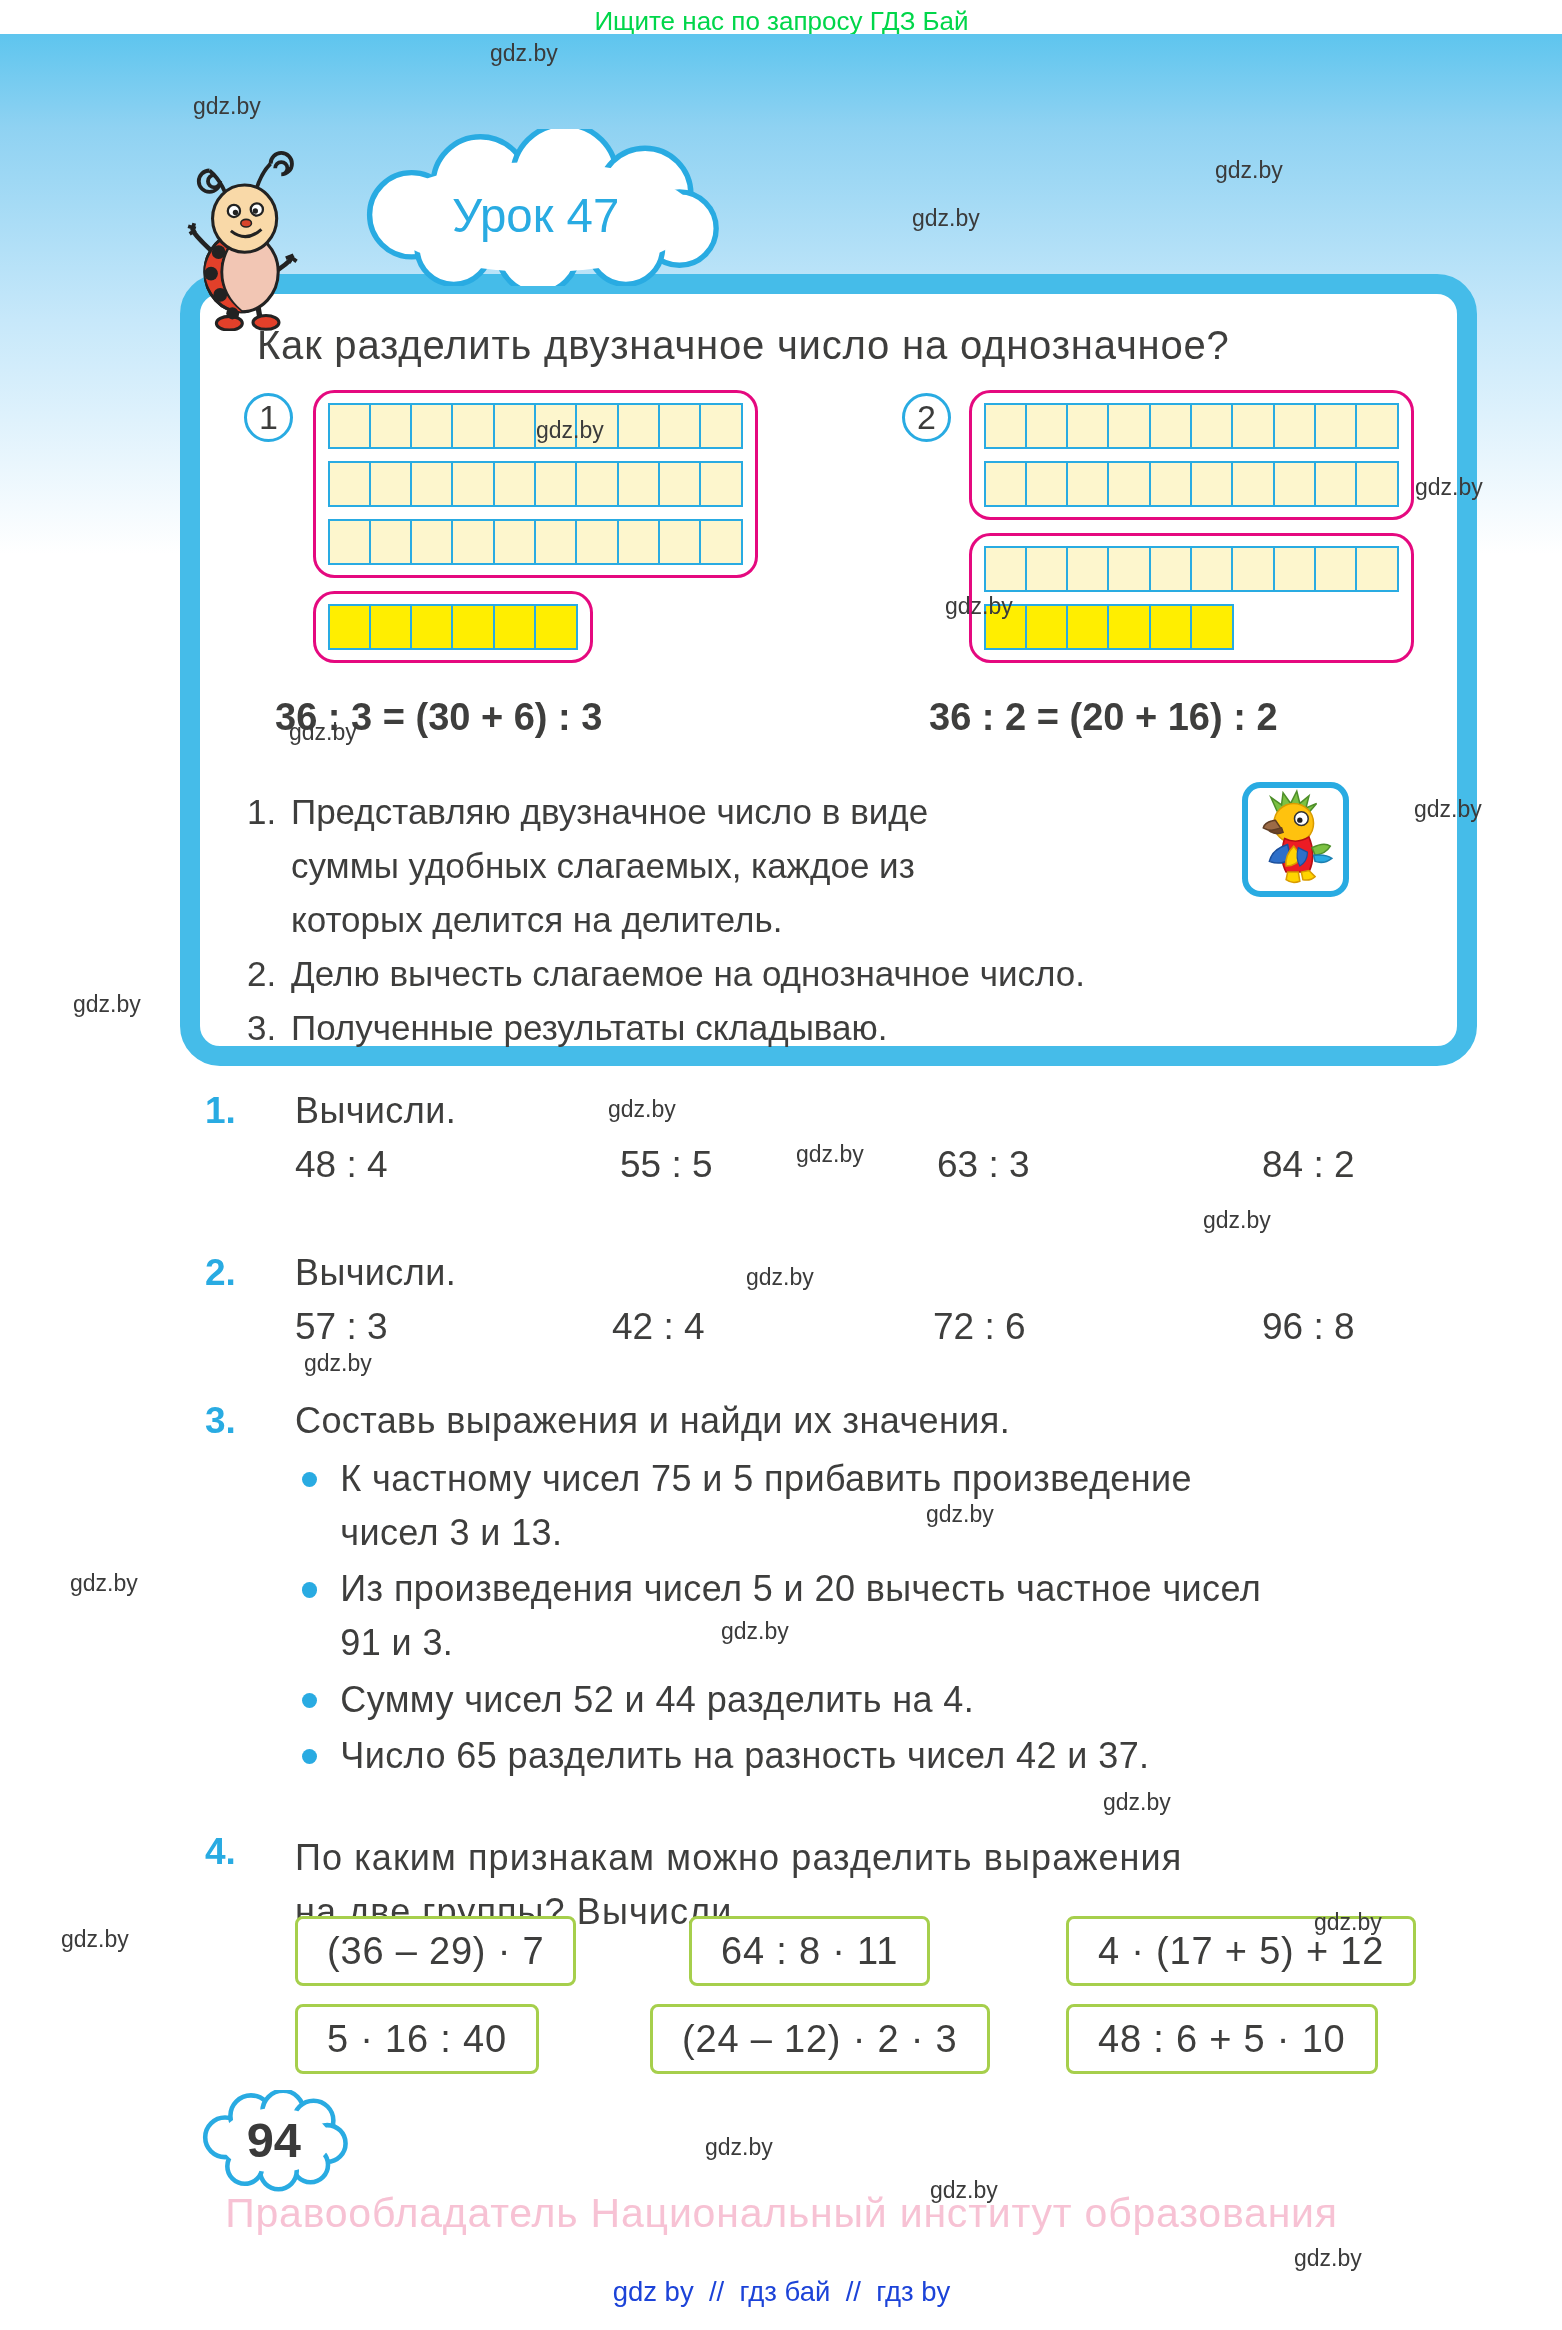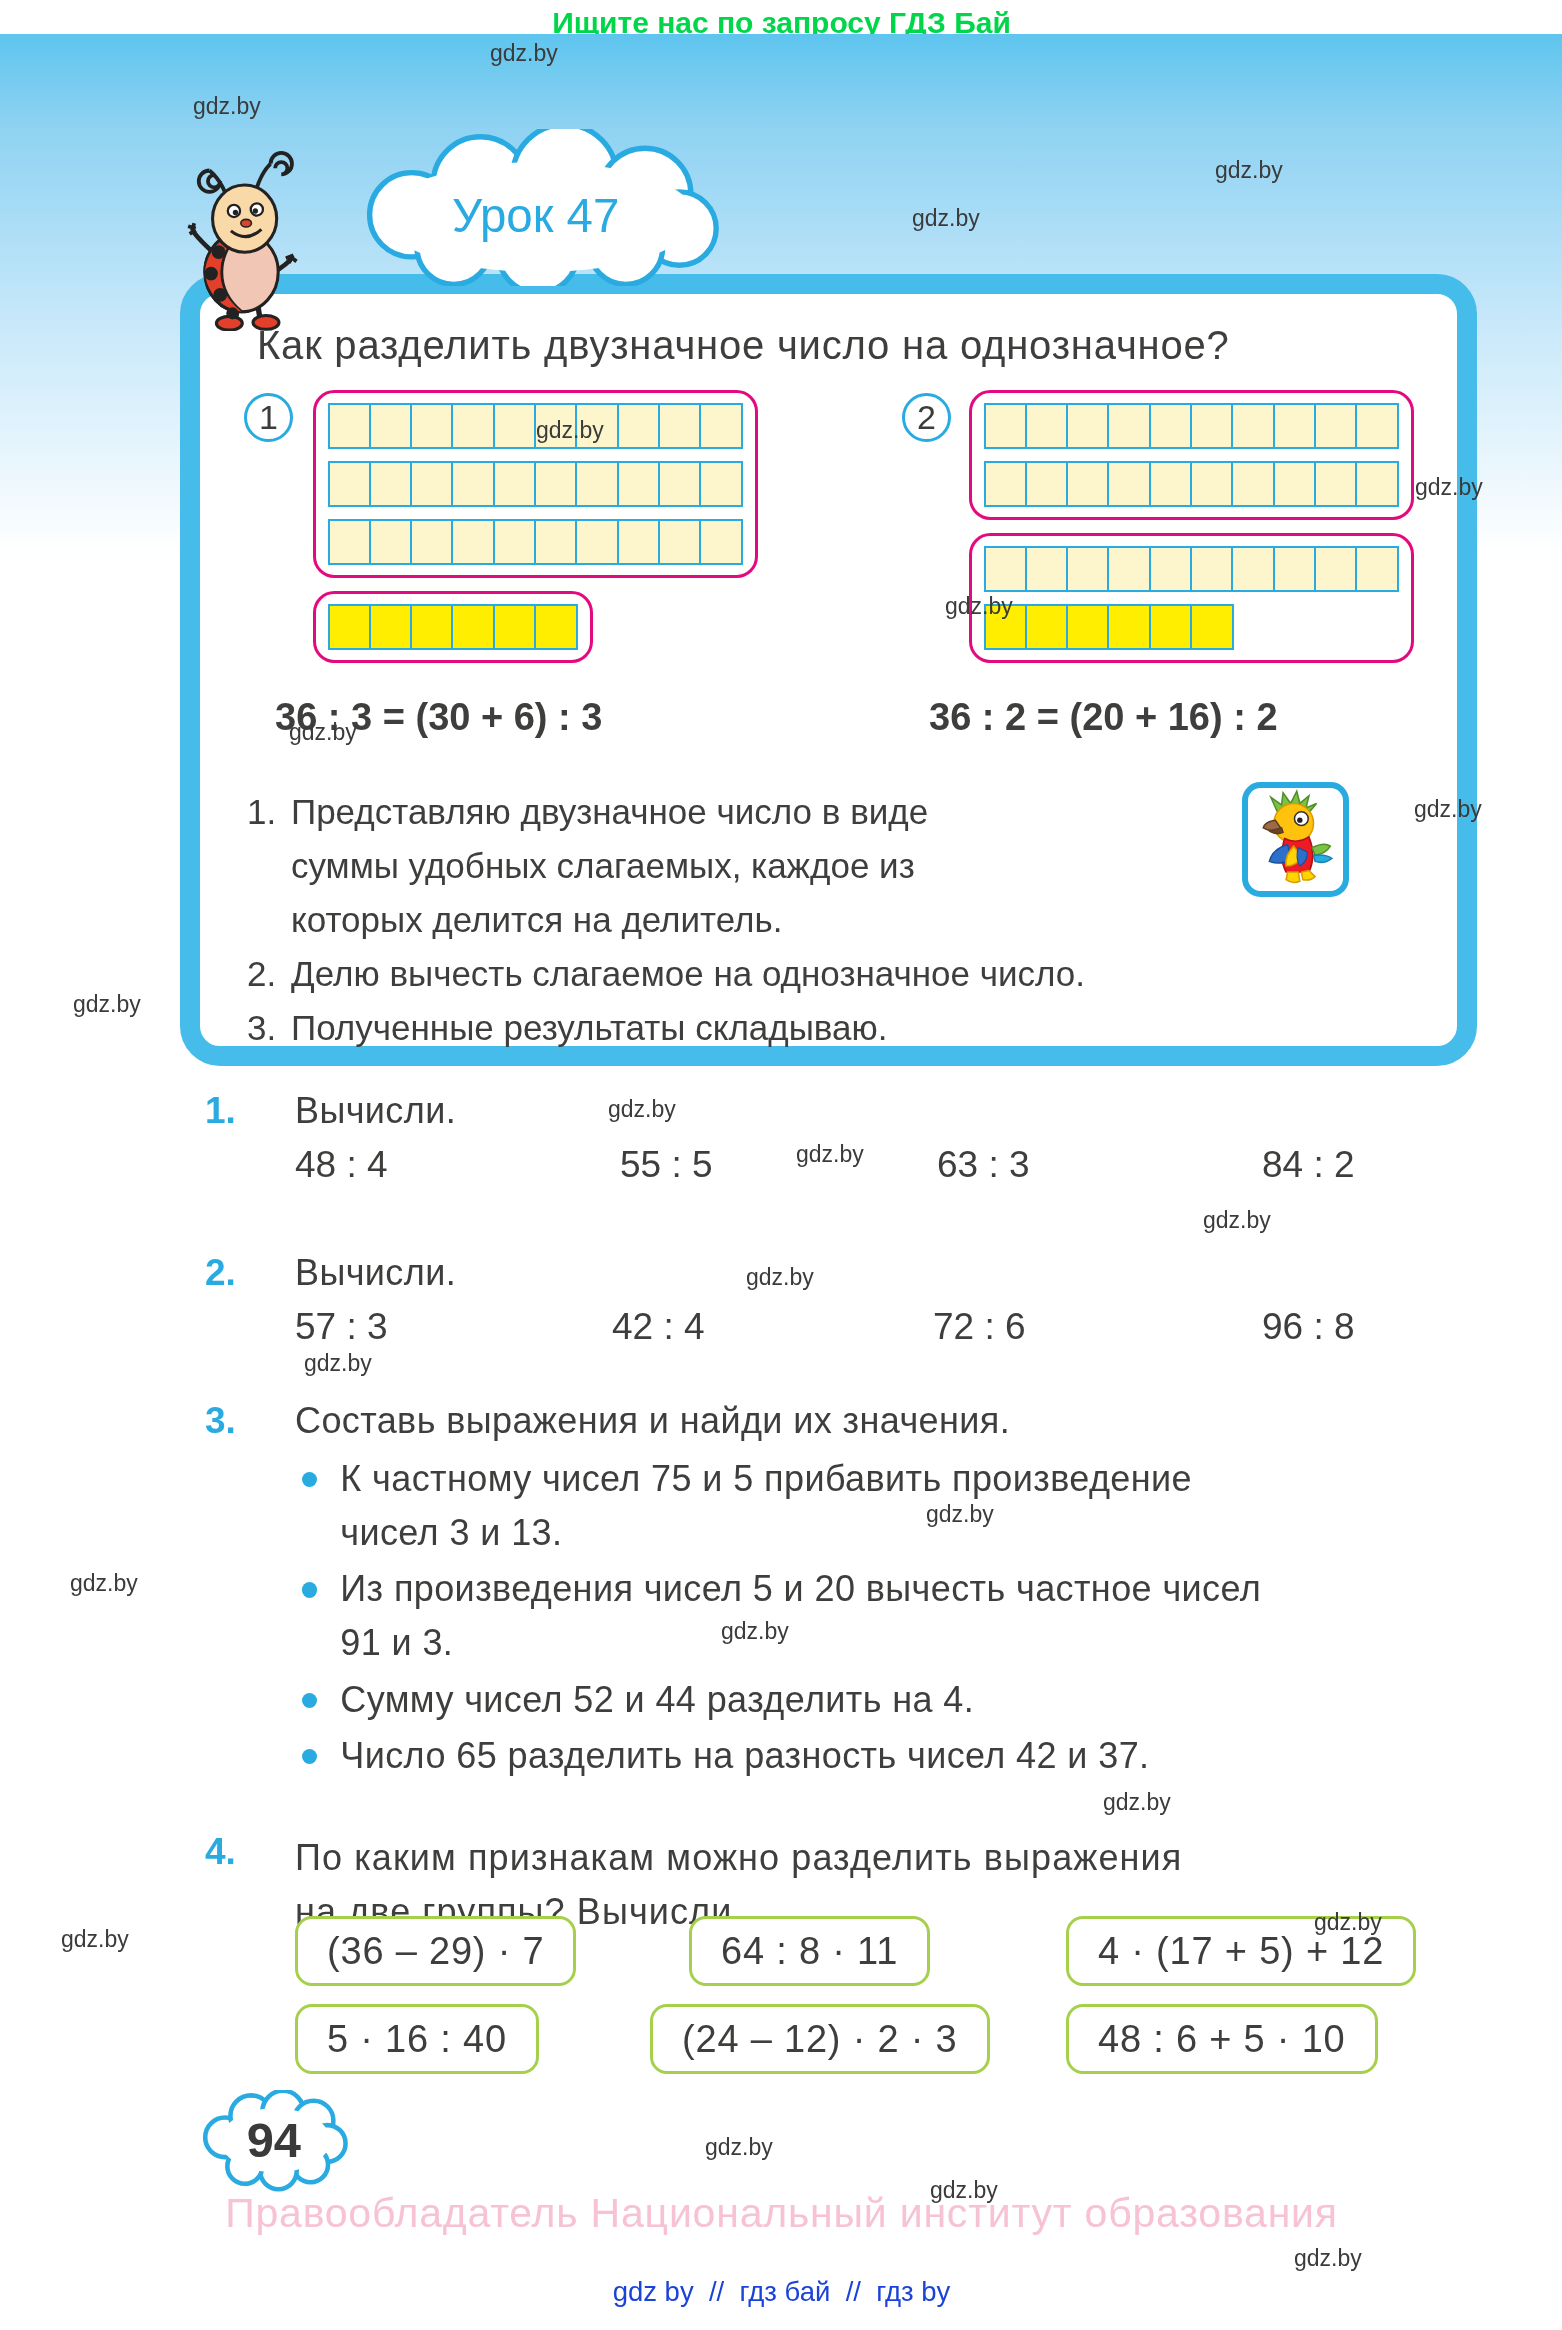--- a/index.html
+++ b/index.html
@@ -1,20 +1,20 @@
 <!DOCTYPE html>
 <html style="font-size:12.2px"><head>
 <meta charset="utf-8">
 <style>
   html,body{margin:0;padding:0;background:#fff;}
   #page{position:relative;width:1563px;height:2330px;background:#ffffff;overflow:hidden;
         font-family:"Liberation Sans","DejaVu Sans",sans-serif;color:#3e3e3d;}
   .abs{position:absolute;}
   
-  .promo{top:6.1px;left:0;width:100%;text-align:center;font-size:30px;font-weight:700;color:#00d64a;}
+  .promo{top:6.1px;left:0;width:100%;text-align:center;font-size:26px;font-weight:400;color:#00d64a;}
   
   .sky{top:34px;left:0;width:100%;height:520px;
        background:linear-gradient(#5ec5ee 0%,#8fd2f2 18%,#c7e8fa 55%,#ffffff 100%);}
   
   .wm{position:absolute;font-size:23px;color:#3b3b3b;white-space:nowrap;z-index:40;}
   
   .cloud-label{fill:#29abe2;font-size:62px;font-weight:500;}
   
   .main-box{left:180px;top:274px;width:1297px;height:792px;box-sizing:border-box;
             border:20px solid #45bce9;border-radius:40px;background:#fff;z-index:5;}
@@ -36,21 +36,21 @@
   .parrot-box{left:1042px;top:488px;width:107px;height:115px;box-sizing:border-box;
               border:6.9px solid #29abe2;border-radius:18.4px;background:#fff;}
   
   .ex-num{font-size:37px;font-weight:bold;color:#29abe2;}
   .ex-text{font-size:36px;letter-spacing:0.4px;}
   .expr{font-size:37px;white-space:nowrap;}
   .bullets{left:302px;top:1452px;width:1017px;}
   .bullet{display:flex;margin-bottom:2.3px;font-size:36px;line-height:54px;}
   .bullet .dot{width:15.3px;height:15.3px;border-radius:50%;background:#29abe2;margin:20px 23px 0 0;flex:none;}
   .bullet .bt{max-width:960px;letter-spacing:0.4px;}
-  .green-box{position:absolute;box-sizing:border-box;border:3.8px solid #a6cf4c;border-radius:17px;
+  .green-box{position:absolute;box-sizing:border-box;border:3.8px solid #a6cf4c;border-radius:8px;
              background:#fff;padding:10.7px 29px;font-size:38px;letter-spacing:0.8px;white-space:nowrap;}
   
   .copyright{top:2190px;left:0;width:100%;text-align:center;font-size:41px;color:#f7c2d4;letter-spacing:0.8px;}
   .links{top:2276px;left:0;width:100%;text-align:center;font-size:27.5px;color:#1c43d8;}
   .links a{color:#1c43d8;text-decoration:none;margin:0 10.7px;}
   .links .sep{color:#1c43d8;margin:0 4.6px;}
   .pagecloud-num{font-size:64px;font-weight:bold;fill:#3a3a3a;}
 </style>
 </head>
 <body>

